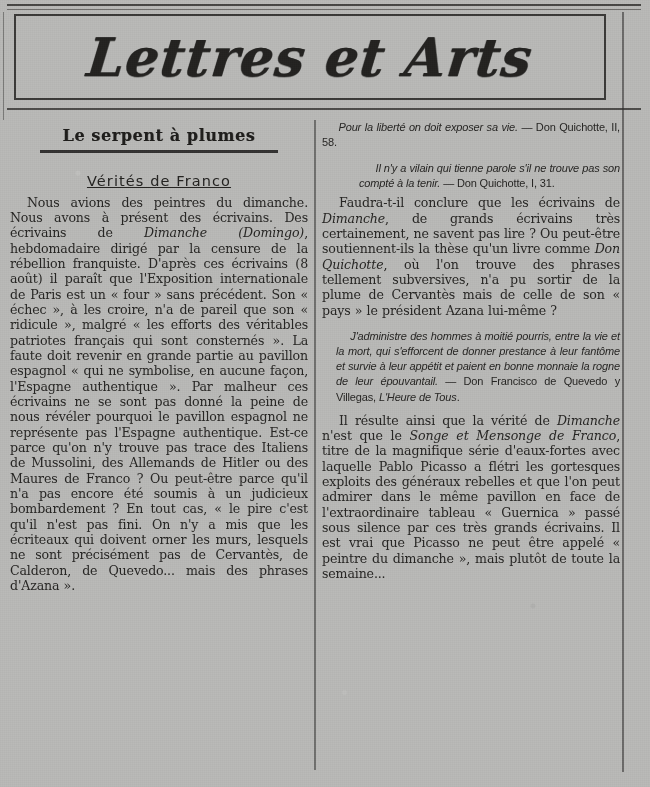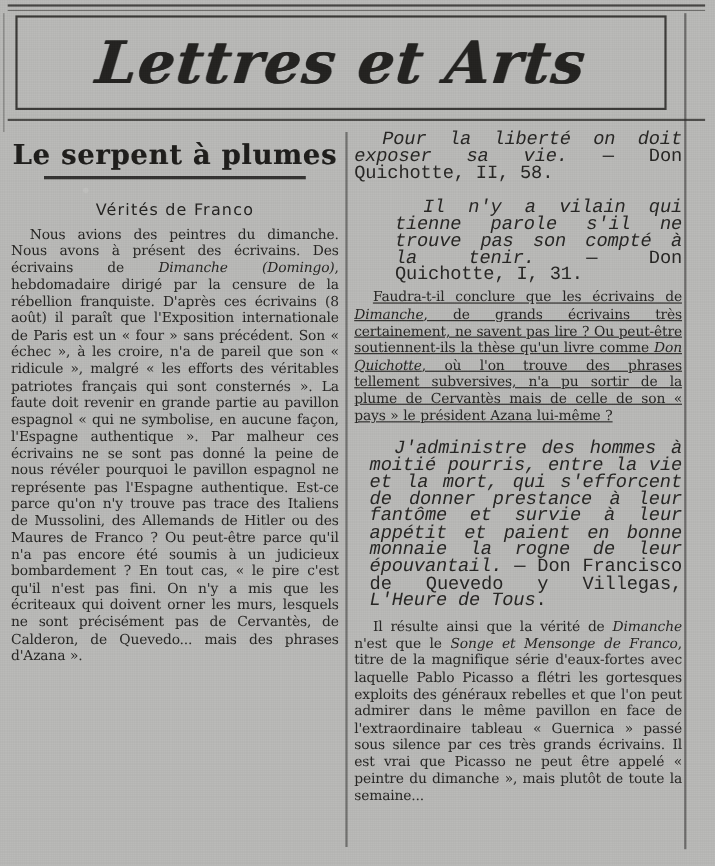--- a/index.html
+++ b/index.html
@@ -97,21 +97,21 @@
     width: 298px;
     color: #242321;
   }
   .col-left  { left: 10px; }
   .col-right { left: 322px; }
 
   
   .headline {
     font-family: "DejaVu Serif", serif;
     font-weight: 700;
-    font-size: 25px;
+    font-size: 16px;
     text-align: center;
     letter-spacing: 0.6px;
     color: #1e1d1b;
     margin: 6px 0 0 0;
     text-shadow: 0.4px 0 0 rgba(30,29,27,.5);
   }
   .headline-rule {
     margin: 5px auto 0 auto;
     width: 238px;
     height: 2.5px;
@@ -119,42 +119,43 @@
     opacity: .9;
   }
   .subhead {
     font-family: "DejaVu Sans", sans-serif;
     font-weight: 500;
     font-size: 14.5px;
     text-align: center;
     letter-spacing: 1.1px;
     color: #242321;
     margin: 20px 0 0 0;
+    text-decoration: underline;
   }
 
   
   p.body {
     font-family: "DejaVu Serif", serif;
     font-size: 12.6px;
     line-height: 15.35px;
     text-align: justify;
     text-indent: 1.35em;
     margin: 0;
     color: #262523;
     letter-spacing: -0.15px;
     word-spacing: 0.4px;
     hyphens: manual;
   }
   p.body.first { margin-top: 6px; }
   p.body + p.body { margin-top: 0.25em; }
 
   p.quote {
-    font-family: Liberation Mono, monospace;
+    font-family: Liberation Sans, sans-serif;
     font-style: italic;
-    font-size: 17px;
+    font-size: 11px;
     line-height: 15.3px;
     text-align: justify;
     text-indent: 1.5em;
     margin: 0 0 0 0;
     color: #262523;
     letter-spacing: -0.15px;
   }
   p.quote.gap { margin-top: 0.95em; margin-left: 37px; }
   p.quote.indent-block {
     margin-left: 14px;
@@ -199,21 +200,21 @@
     <p class="body first">Nous avions des peintres du dimanche. Nous avons à présent des écrivains. Des écrivains de <i>Dimanche (Domingo)</i>, hebdomadaire dirigé par la censure de la rébellion franquiste. D'après ces écrivains (8 août) il paraît que l'Exposition internationale de Paris est un « four » sans précédent. Son « échec », à les croire, n'a de pareil que son « ridicule », malgré « les efforts des véritables patriotes français qui sont consternés ». La faute doit revenir en grande partie au pavillon espagnol « qui ne symbolise, en aucune façon, l'Espagne authentique ». Par malheur ces écrivains ne se sont pas donné la peine de nous révéler pourquoi le pavillon espagnol ne représente pas l'Espagne authentique. Est-ce parce qu'on n'y trouve pas trace des Italiens de Mussolini, des Allemands de Hitler ou des Maures de Franco ? Ou peut-être parce qu'il n'a pas encore été soumis à un judicieux bombardement ? En tout cas, « le pire c'est qu'il n'est pas fini. On n'y a mis que les écriteaux qui doivent orner les murs, lesquels ne sont précisément pas de Cervantès, de Calderon, de Quevedo... mais des phrases d'Azana ».</p>
 
   </div>
 
   <div class="col col-right">
 
     <p class="quote"><span>Pour la liberté on doit exposer sa vie.</span> <span class="rm">— Don Quichotte, II, 58.</span></p>
 
     <p class="quote gap"><span>Il n'y a vilain qui tienne parole s'il ne trouve pas son compté à la tenir.</span> <span class="rm">— Don Quichotte, I, 31.</span></p>
 
-    <p class="body" style="margin-top:0.3em;text-decoration:underline;">Faudra-t-il conclure que les écrivains de <i>Dimanche</i>, de grands écrivains très certainement, ne savent pas lire ? Ou peut-être soutiennent-ils la thèse qu'un livre comme <i>Don Quichotte</i>, où l'on trouve des phrases tellement subversives, n'a pu sortir de la plume de Cervantès mais de celle de son « pays » le président Azana lui-même ?</p>
+    <p class="body" style="margin-top:0.3em;">Faudra-t-il conclure que les écrivains de <i>Dimanche</i>, de grands écrivains très certainement, ne savent pas lire ? Ou peut-être soutiennent-ils la thèse qu'un livre comme <i>Don Quichotte</i>, où l'on trouve des phrases tellement subversives, n'a pu sortir de la plume de Cervantès mais de celle de son « pays » le président Azana lui-même ?</p>
 
 
     <p class="quote indent-block gap"><span>J'administre des hommes à moitié pourris, entre la vie et la mort, qui s'efforcent de donner prestance à leur fantôme et survie à leur appétit et paient en bonne monnaie la rogne de leur épouvantail.</span> <span class="rm">— Don Francisco de Quevedo y Villegas, <i>L'Heure de Tous</i>.</span></p>
 
 
     <p class="body" style="margin-top:0.6em;">Il résulte ainsi que la vérité de <i>Dimanche</i> n'est que le <i>Songe et Mensonge de Franco</i>, titre de la magnifique série d'eaux-fortes avec laquelle Pablo Picasso a flétri les gortesques exploits des généraux rebelles et que l'on peut admirer dans le même pavillon en face de l'extraordinaire tableau « Guernica » passé sous silence par ces très grands écrivains. Il est vrai que Picasso ne peut être appelé « peintre du dimanche », mais plutôt de toute la semaine...</p>
   </div>
 
   <div id="grain"></div>
 </div>

